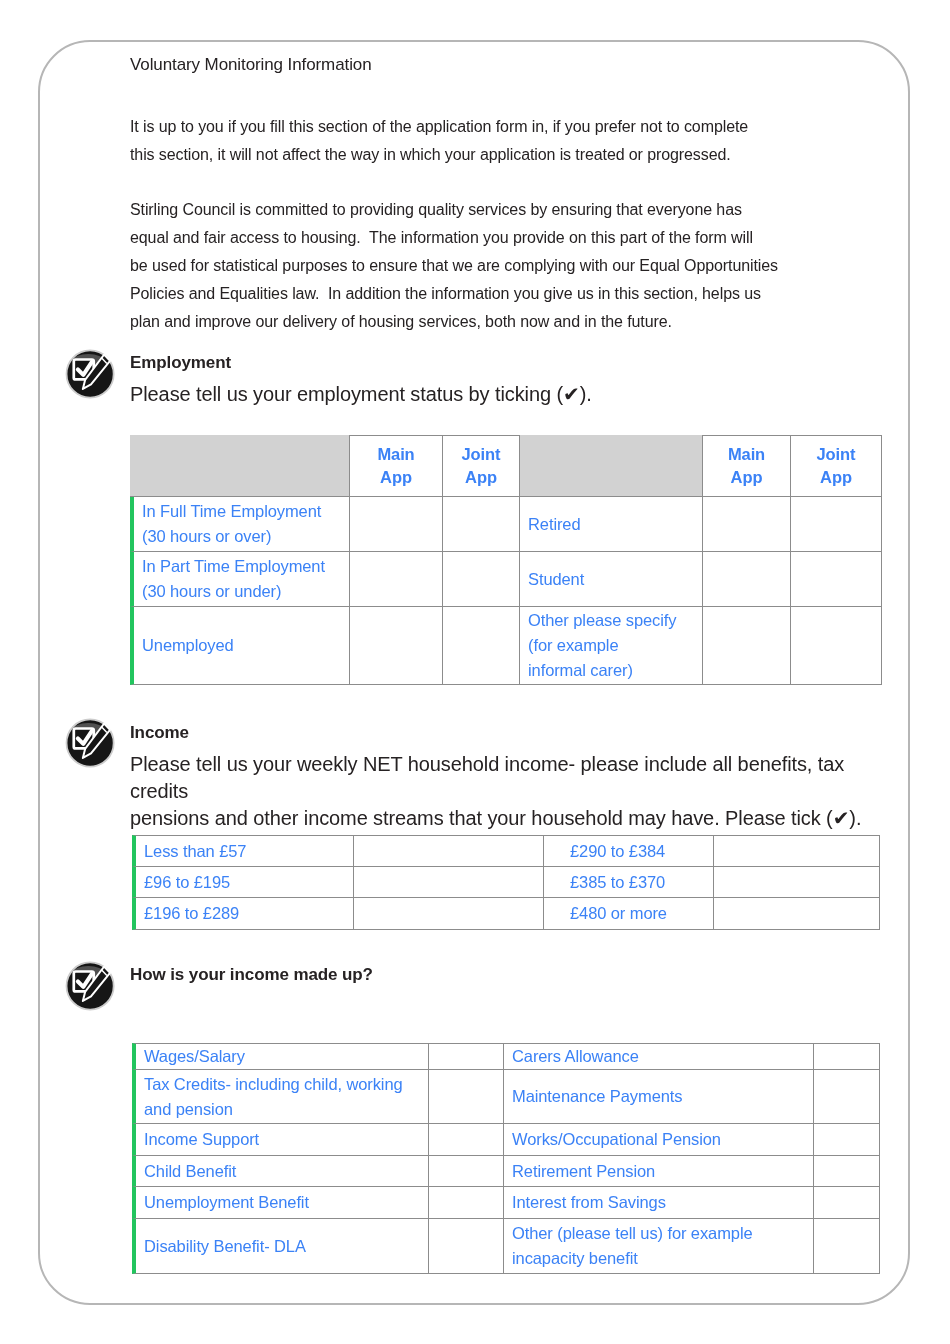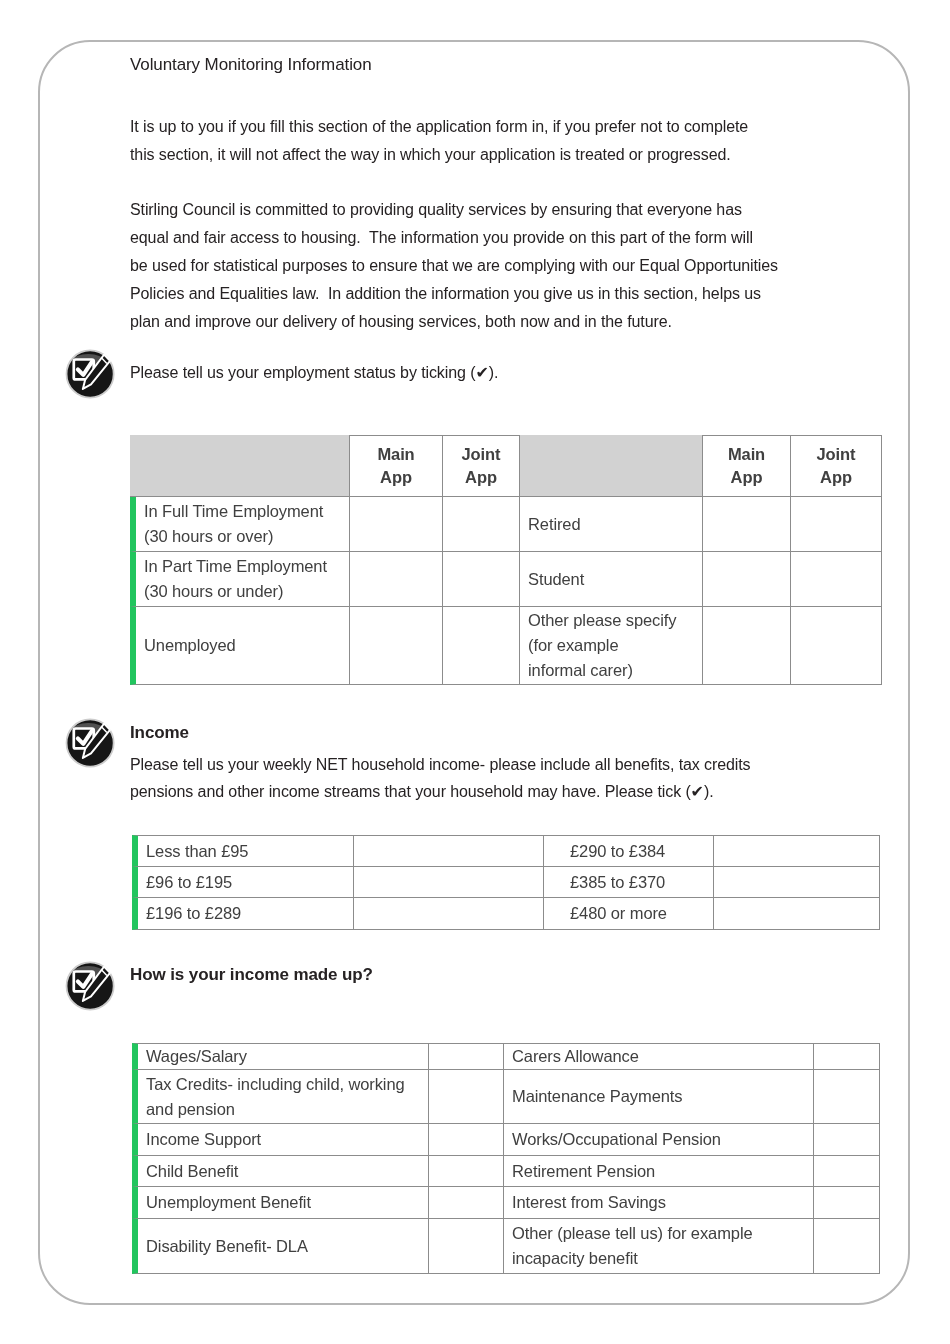--- a/index.html
+++ b/index.html
@@ -9,30 +9,30 @@
     color:#262223;letter-spacing:-0.1px;
   }
   .page-border{
     position:absolute;left:38px;top:40px;width:872px;height:1265px;
     border:2px solid #b6b6b6;border-radius:52px;box-sizing:border-box;
   }
   .abs{position:absolute;left:130px;width:760px;}
   .doc-title{font-size:17px;font-weight:normal;margin:0;}
   .para{font-size:16px;line-height:28px;margin:0;white-space:pre-wrap;}
   h2.sec{font-size:17px;font-weight:bold;margin:0;line-height:22px;}
-  .instr{font-size:16px;line-height:27px;margin:7px 0 0 0;white-space:pre-wrap;}
+  .instr{font-size:20px;line-height:27px;margin:7px 0 0 0;white-space:pre-wrap;}
   .tk{font-weight:bold;font-family:"DejaVu Sans",sans-serif;}
   .badge{position:absolute;width:58px;height:58px;}
 
   table{border-collapse:separate;border-spacing:0;table-layout:fixed;
-        font-size:16.5px;line-height:25px;letter-spacing:-0.1px;color:#404040;}
+        font-size:16.5px;line-height:25px;letter-spacing:-0.1px;color:#3b82f6;}
   td{box-sizing:border-box;border-right:1px solid #8c8c8c;border-bottom:1px solid #8c8c8c;
      vertical-align:middle;padding:0;}
   td.bt{border-top:1px solid #8c8c8c;}
-  td.bl{border-left:6px solid #22c55e;}
+  td.bl{border-left:4px solid #22c55e;}
   td.gray{background:#d2d2d2;}
   td.lbl{padding-left:8px;white-space:pre-wrap;}
   td.lbl-pad{padding-left:26px;white-space:pre-wrap;}
   td.hdr{text-align:center;font-weight:bold;}
   .app-hdr{display:inline-block;width:46px;font-weight:bold;line-height:23px;}
 </style>
 </head>
 <body>
 
 <div class="page-border"></div>
@@ -66,20 +66,21 @@
 <svg class="badge" style="left:62px;top:957px" viewBox="0 0 64 64">
   <circle cx="31" cy="32" r="26" fill="#161616" stroke="#cccccc" stroke-width="2"></circle>
   <ellipse cx="29" cy="17" rx="17" ry="7" fill="#ffffff" opacity="0.25"></ellipse>
   <rect x="13" y="16" width="22" height="22" rx="2" fill="#161616" stroke="#ffffff" stroke-width="3"></rect>
   <path d="M17.5 27 L23.5 33 L33 18.5" fill="none" stroke="#ffffff" stroke-width="4.5" stroke-linecap="round" stroke-linejoin="round"></path>
   <path d="M46.5 10.5 L53 17.5 L32 43.5 L23 48.5 L25.5 38.5 Z" fill="#161616" stroke="#ffffff" stroke-width="2.2" stroke-linejoin="round"></path>
   <path d="M43.5 14 L49.5 20.5" stroke="#ffffff" stroke-width="1.6"></path>
 </svg>
 
 <div class="abs" style="top:352px">
+  <h2 class="sec">Employment</h2>
   <p class="instr"><span>Please tell us your employment status by ticking (</span><span class="tk">✔</span><span>).</span></p>
 </div>
 
 <table class="abs" style="top:435px;left:130px;width:752px">
   <colgroup>
     <col style="width:220px">
       <col style="width:93px">
       <col style="width:77px">
     <col style="width:183px">
       <col style="width:88px">
@@ -133,21 +134,21 @@
 
 <table class="abs" style="top:835px;left:132px;width:748px">
   <colgroup>
     <col style="width:222px">
       <col style="width:190px">
       <col style="width:170px">
       <col style="width:166px">
   </colgroup>
   <tbody>
       <tr style="height:32px">
-    <td class="lbl bl bt">Less than £95</td>
+    <td class="lbl bl bt">Less than £57</td>
     <td class="bt"></td>
     <td class="lbl-pad bt">£290 to £384</td>
     <td class="bt"></td>
   </tr>
   <tr style="height:31px">
     <td class="lbl bl">£96 to £195</td>
     <td></td>
     <td class="lbl-pad">£385 to £370</td>
     <td></td>
   </tr>

